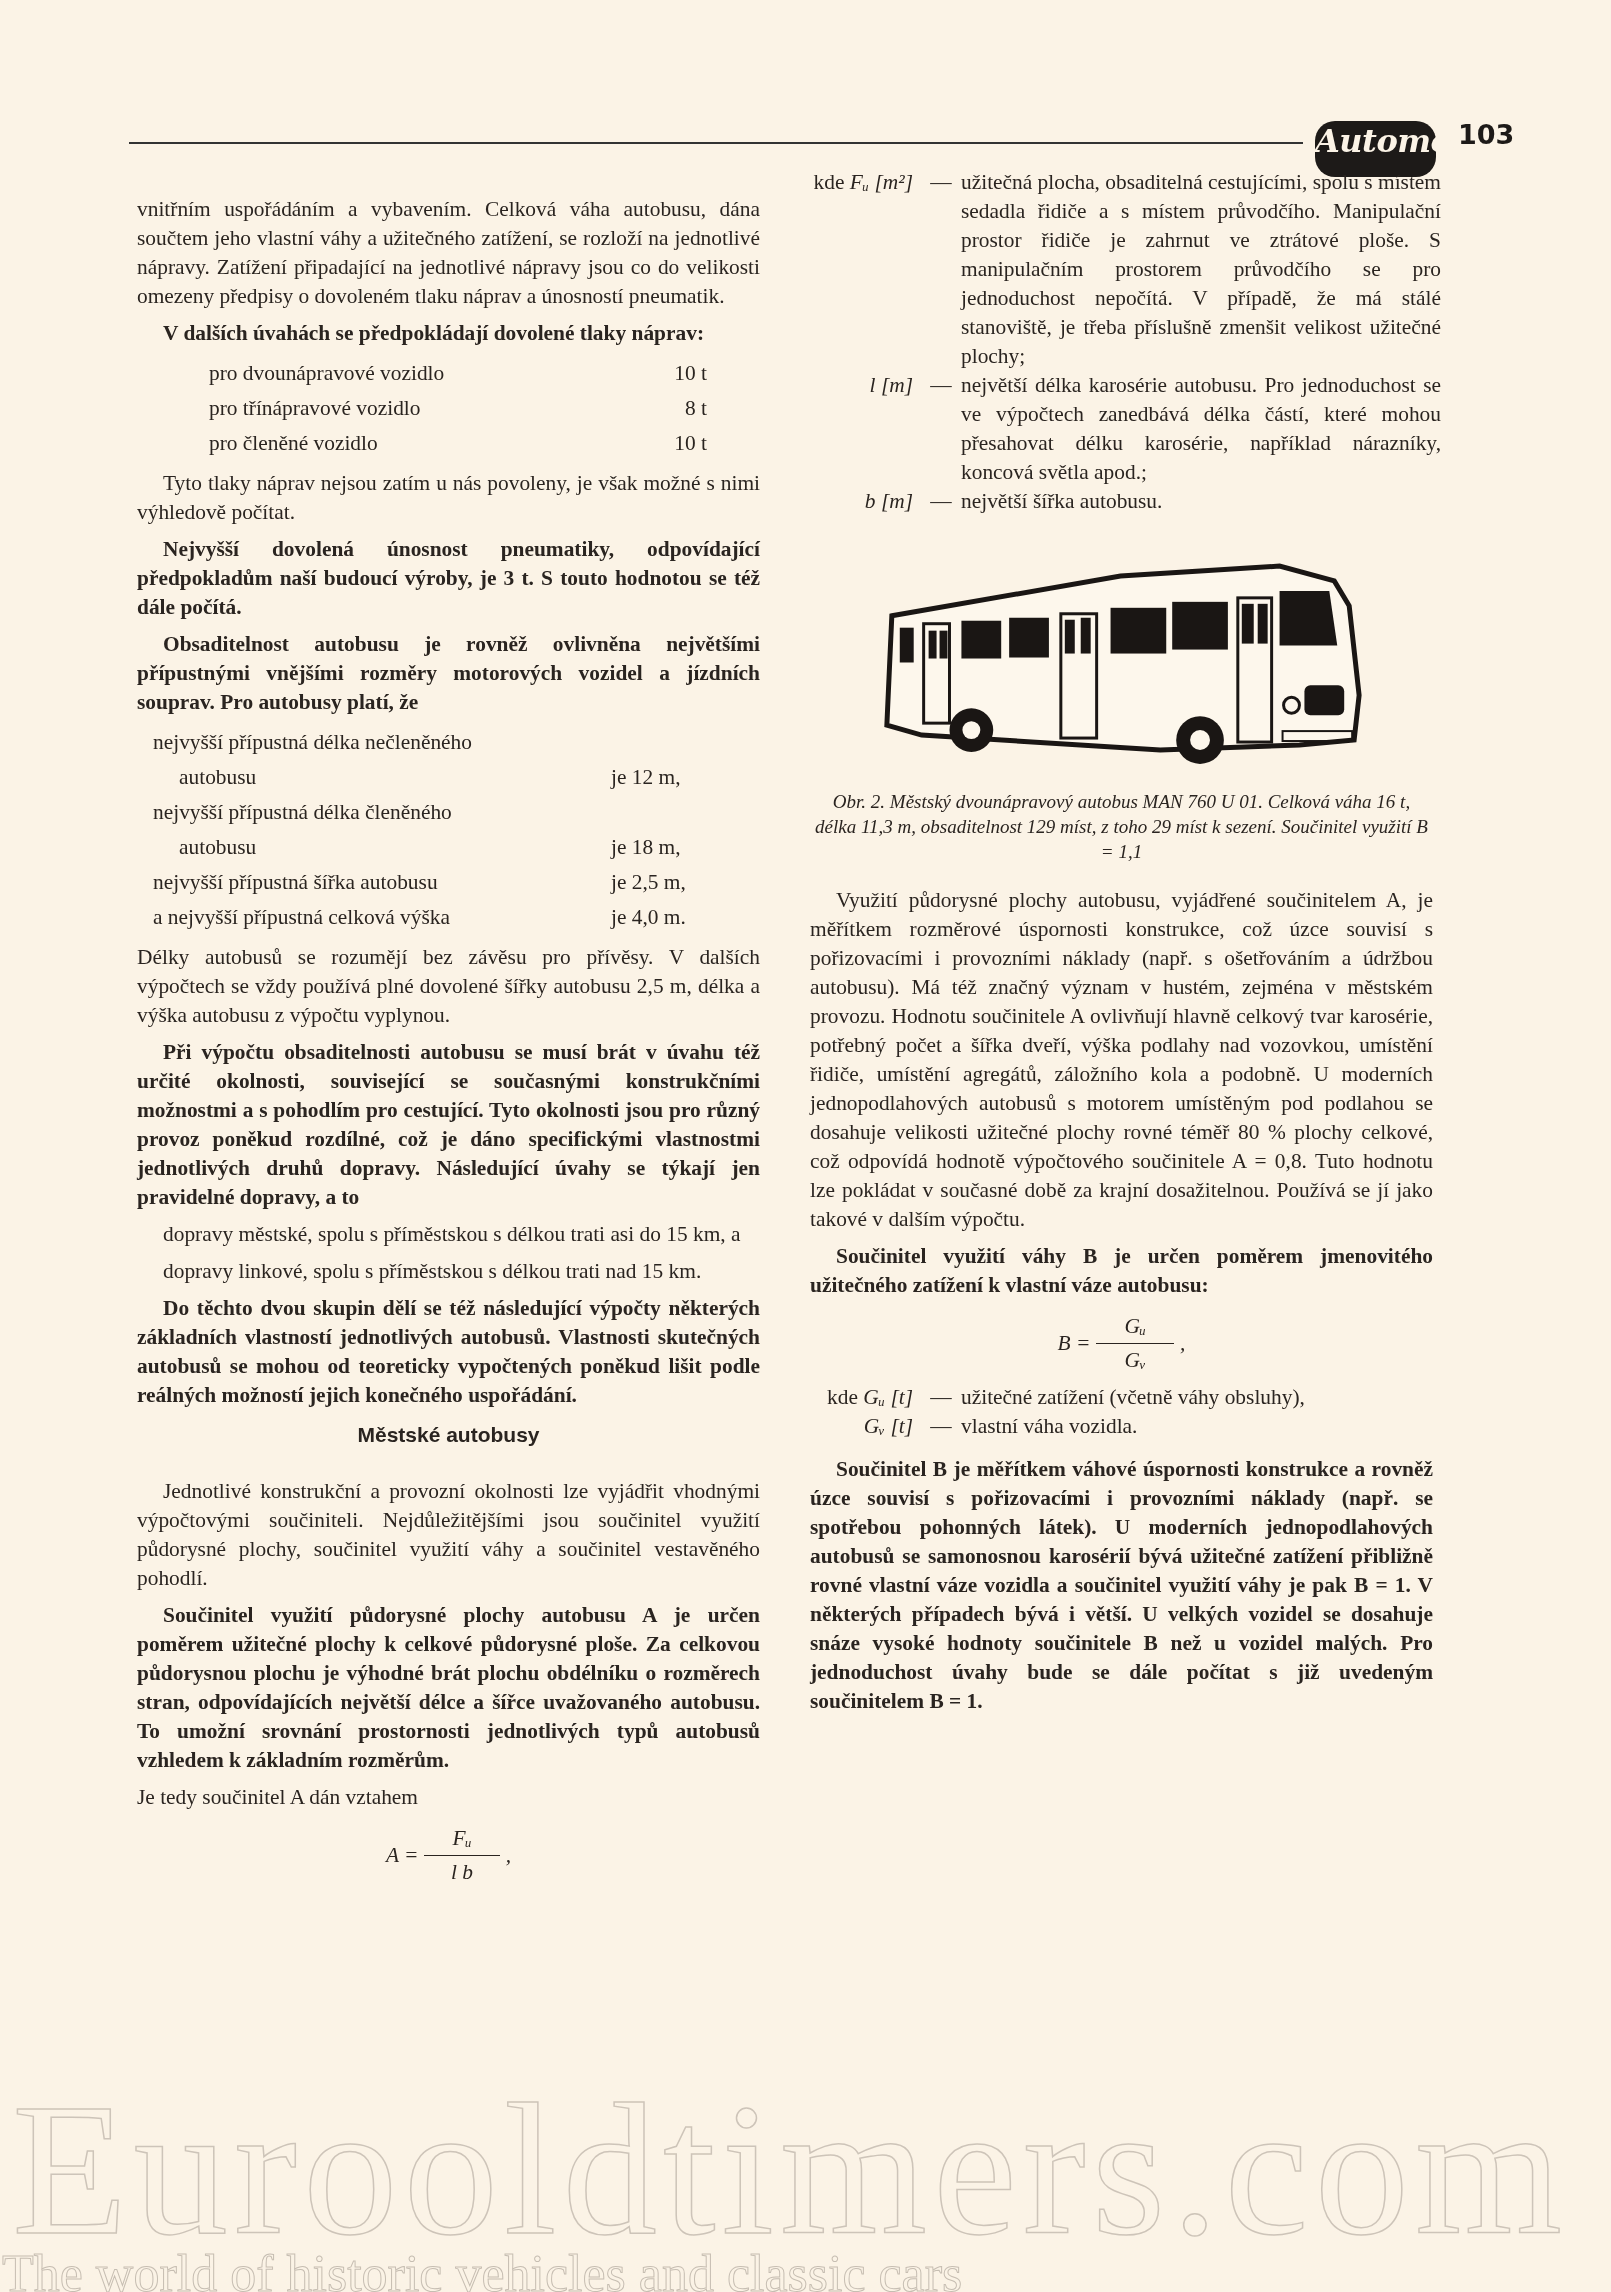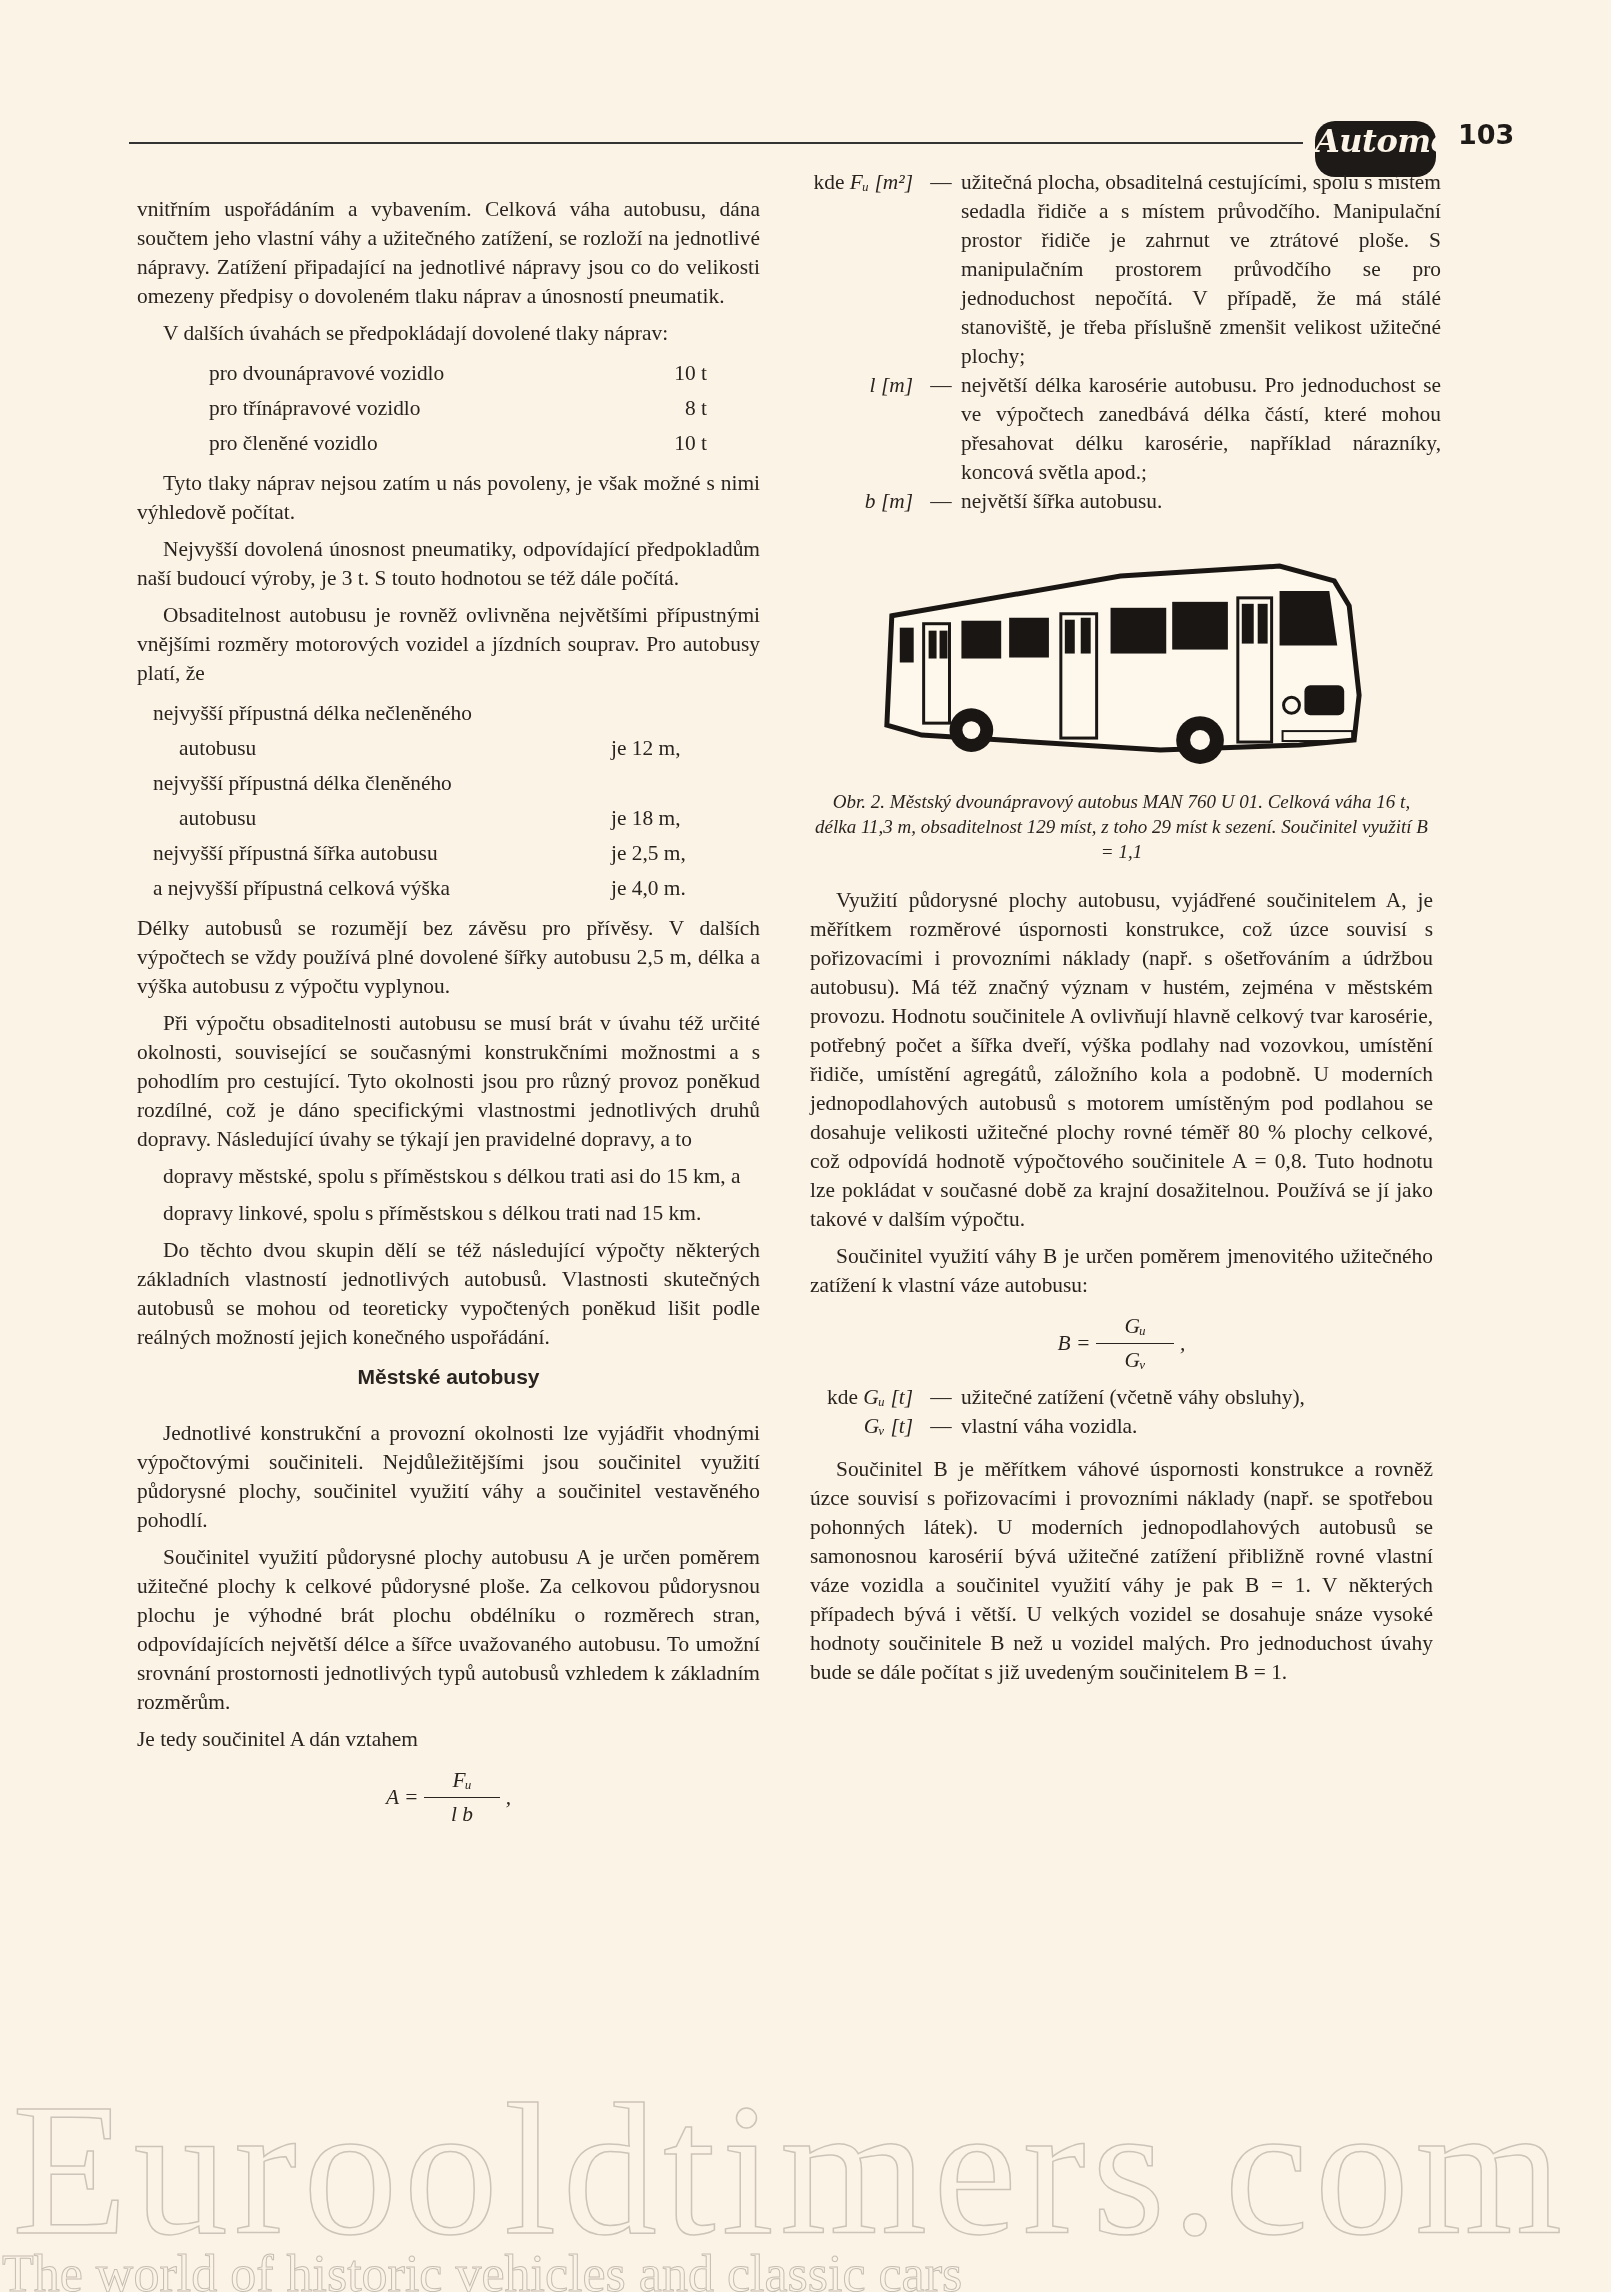--- a/index.html
+++ b/index.html
@@ -16,21 +16,21 @@
     font-family: "DejaVu Serif", serif; font-style: italic; font-weight: bold;
     font-size: 32px; line-height: 40px; text-align: center; letter-spacing: -0.5px;
   }
   .pageno { position: absolute; left: 1458px; top: 119px; font-family: "DejaVu Sans", sans-serif; font-weight: bold; font-size: 27px; color: #1d1a18; }
 
   .col { position: absolute; top: 187px; width: 639px; font-size: 21.4px; line-height: 29px; text-align: justify; font-family: "Liberation Serif", serif; }
   .col.left { left: 129px; }
   .col.right { left: 802px; top: 168px; }
   p { margin: 8px; }
   .ind { text-indent: 26px; }
-  .gap { margin-top: 5px; }
+  .gap { margin-top: 5px; font-weight: bold; }
   .tbl { display: grid; grid-template-columns: 428px 70px; margin: 4px 0 0 80px; }
   .tbl span { line-height: 35px; }
   .tbl .r { text-align: right; }
   .lim { display: grid; grid-template-columns: 458px 139px; margin: 4px 0 0 24px; }
   .lim span { line-height: 35px; }
   .lim .sub { padding-left: 26px; font-family: Liberation Serif, serif; }
   h3 { margin: 10px 0 28px; text-align: center; font-family: "Liberation Sans", sans-serif; font-weight: bold; font-size: 21px; }
   .formula { display: flex; align-items: center; justify-content: center; margin: 12px 0 8px; font-style: italic; }
   .frac { display: inline-flex; flex-direction: column; align-items: center; margin: 0 6px; }
   .frac .num { border-bottom: 1.5px solid #2a2420; padding: 0 28px 2px; }

